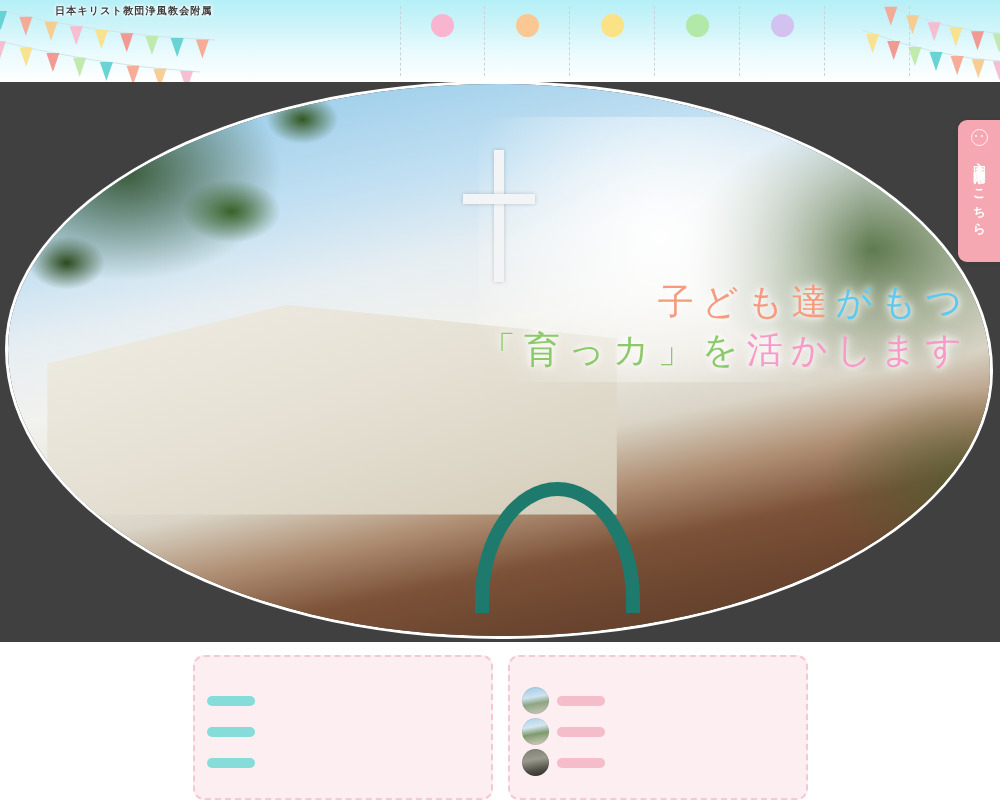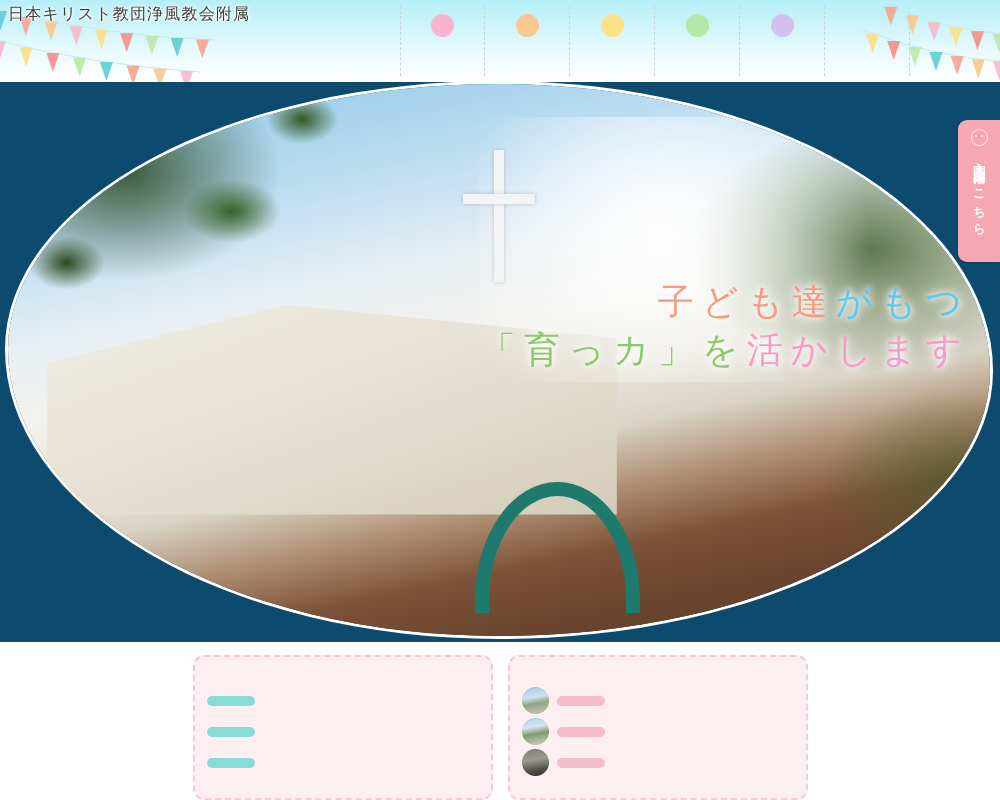--- a/index.html
+++ b/index.html
@@ -20,24 +20,25 @@
     overflow: hidden;
     z-index: 20;
   }
   .bunting-svg { position: absolute; top: 0; left: 0; width: 1000px; height: 82px; pointer-events: none; }
 
   .logo-block {
     position: absolute; left: 8px; top: 4px;
     z-index: 5;
   }
   .logo-sub {
-    font-size: 16px; color: #3d3d3d; letter-spacing: 1.2px;
-    font-weight: 400; white-space: nowrap;
+    font-size: 10px; color: #3d3d3d; letter-spacing: 1.2px;
+    font-weight: 700; white-space: nowrap;
     font-family: "DejaVu Sans", "Liberation Sans", sans-serif;
     text-shadow: 0 0 3px #fff, 0 0 3px #fff, 0 0 5px #fff;
+    margin-left: 47px;
   }
   .logo-main {
     font-size: 27px; color: #2f2f2f; letter-spacing: 5px;
     font-weight: 700; white-space: nowrap; margin-top: 2px;
     font-family: "DejaVu Sans", "Liberation Sans", sans-serif;
     text-shadow: 0 0 4px #fff, 0 0 4px #fff, 0 0 7px #fff, 0 0 9px #fff;
   }
 
   .nav {
     position: absolute; left: 400px; top: 6px;
@@ -61,21 +62,21 @@
   .nav-ja {
     font-size: 10px; color: #5a5a5a; margin-top: 4px;
     letter-spacing: .4px; line-height: 1.1;
     font-family: "DejaVu Sans", "Liberation Sans", sans-serif;
   }
 
   
   .hero-wrap {
     position: absolute; top: 82px; left: 0;
     width: 1000px; height: 560px; z-index: 5;
-    background: #0c4a6e;
+    background: #404040;
   }
   .hero-blob {
     position: absolute;
     left: 8px; top: 2px;
     width: 982px; height: 552px;
     border-radius: 50% 50% 50% 50% / 48% 52% 48% 52%;
     overflow: hidden;
     box-shadow: 0 0 0 3px #ffffff;
   }
   .hero-photo {

